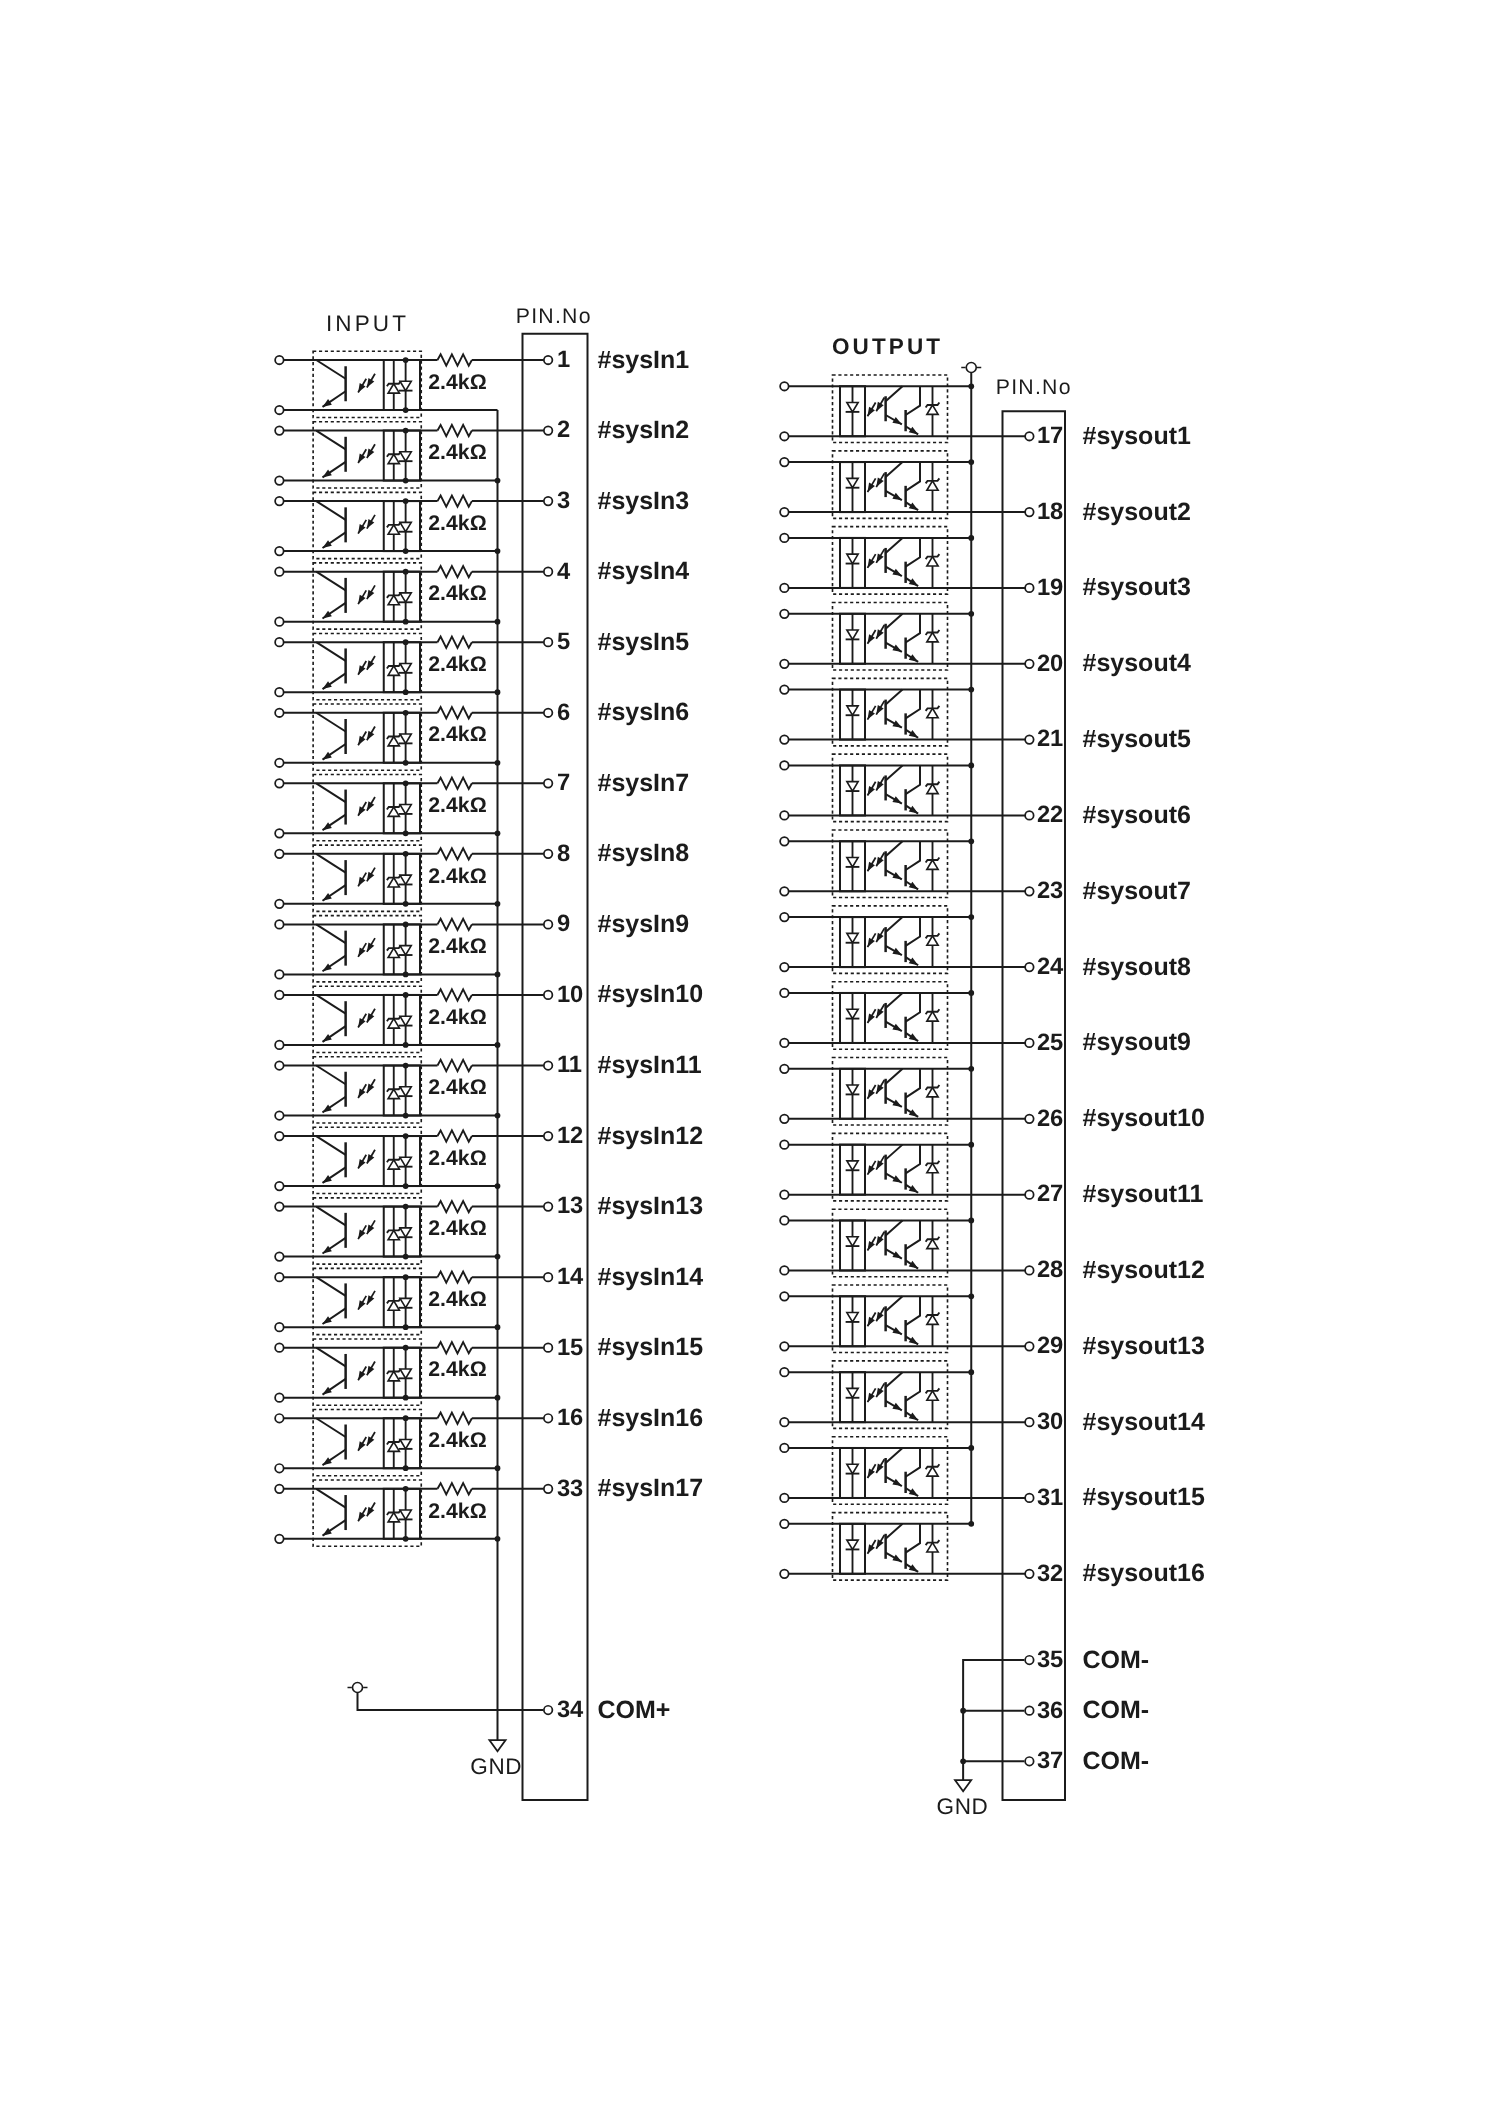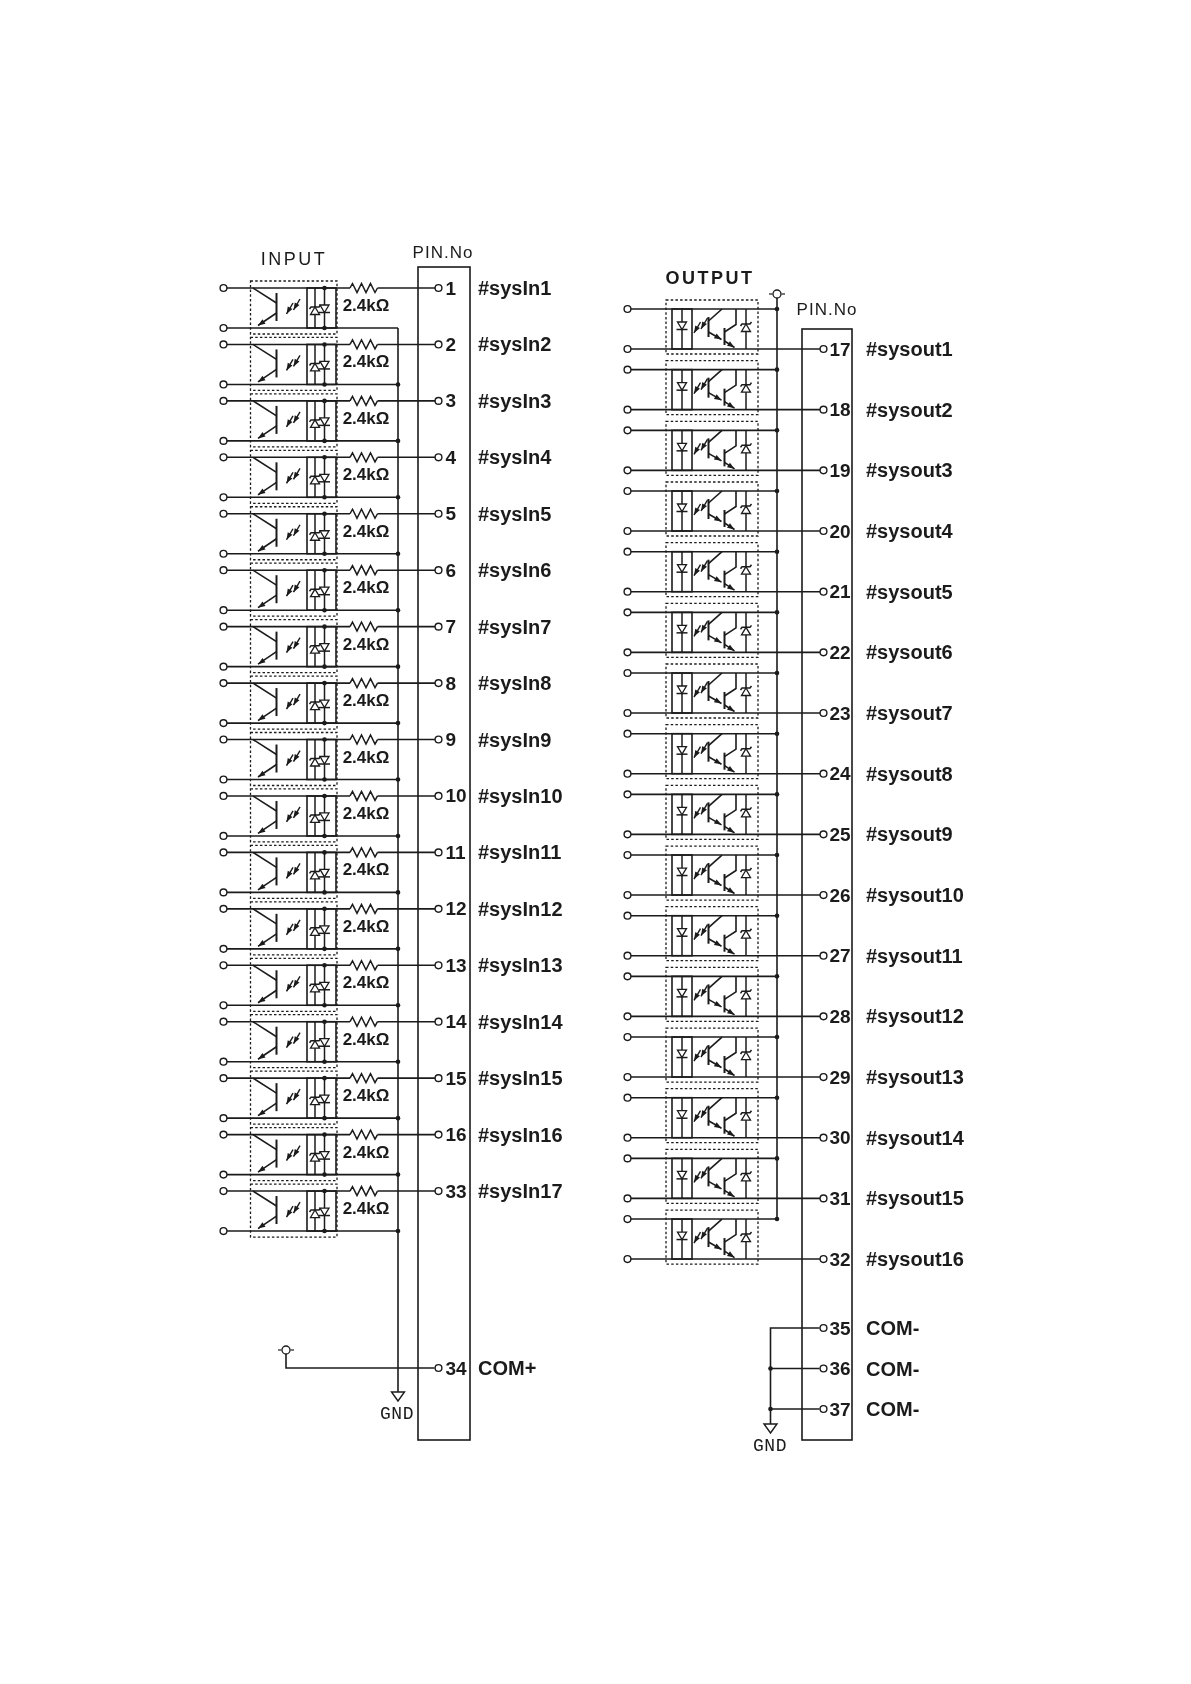--- a/index.html
+++ b/index.html
@@ -3,21 +3,21 @@
 <meta charset="utf-8">
 <style>
   html,body{margin:0;padding:0;background:#ffffff;}
   .page{position:relative;width:1191px;height:1684px;background:#ffffff;overflow:hidden;
         font-family:"Liberation Sans",sans-serif;color:#1b1b1b;}
   svg{position:absolute;left:0;top:0;}
   svg text{font-family:"Liberation Sans",sans-serif;}
   .lbl{position:absolute;white-space:nowrap;transform:translate(-50%,-50%);color:#1b1b1b;}
   .t-title{font-size:18px;letter-spacing:2.5px;}
   .t-pinhdr{font-size:17px;letter-spacing:1px;}
-  .t-gnd{font-size:18px;letter-spacing:.5px;font-family:Liberation Mono, monospace;}
+  .t-gnd{font-size:18px;letter-spacing:.5px;}
 </style>
 </head>
 <body>
 
 <div class="page">
   <svg id="schematic" width="1191" height="1684" viewBox="0 0 1191 1684">
       <g>
         <rect x="418" y="267" width="52" height="1173" fill="none" stroke="#1b1b1b" stroke-width="1.6"></rect>
         <g>
           <circle cx="223.5" cy="288" r="3.4" stroke="#1b1b1b" fill="#fff" stroke-width="1.4"></circle>

